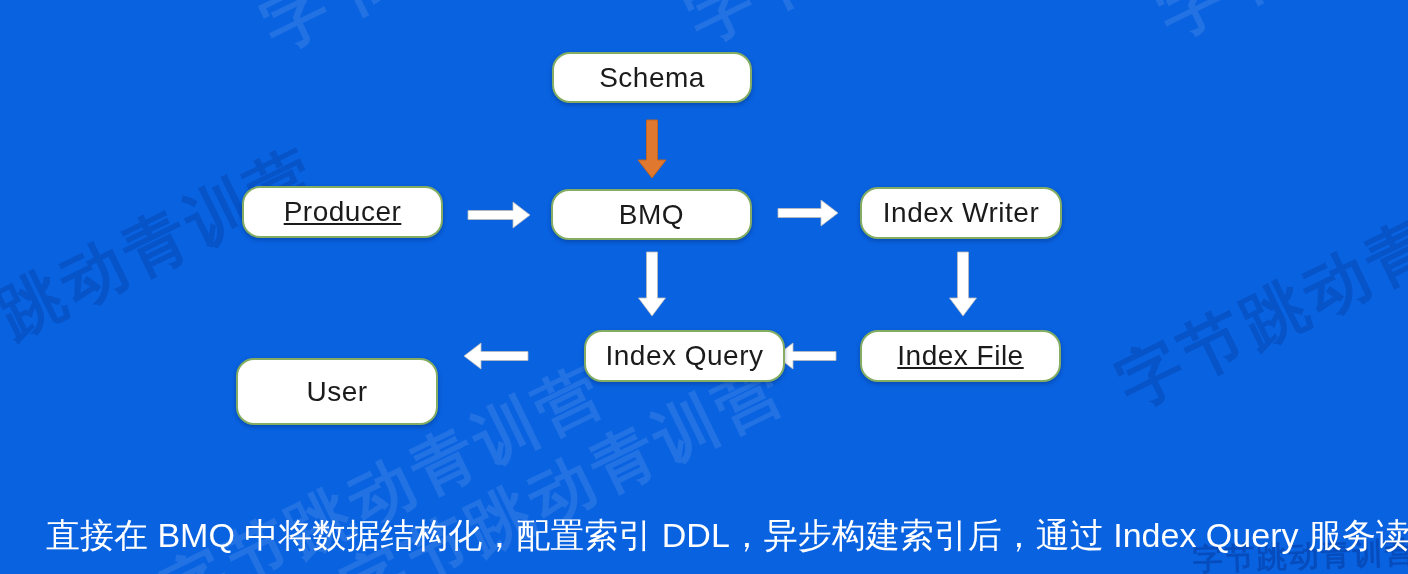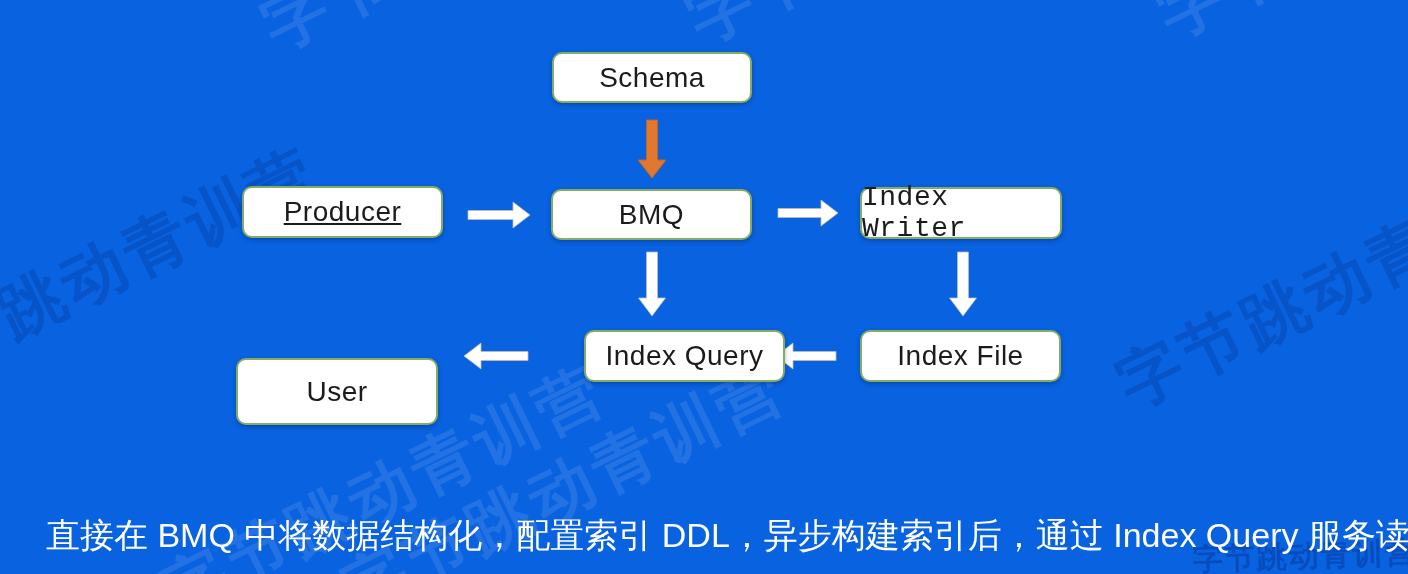--- a/index.html
+++ b/index.html
@@ -29,35 +29,35 @@
   .wm-l2{left:673px;top:-15px;}
   .wm-l3{left:1143px;top:-20px;}
   .wm-l4{left:148px;top:558px;}
   .wm-l5{left:328px;top:556px;}
   .wm-c{left:1192px;top:540px;font-size:30px;letter-spacing:2px;transform:rotate(-2deg);color:rgba(0,25,105,0.30);}
   
   .node{
     position:absolute;
     background:#ffffff;
     border:2px solid #84ad63;
-    border-radius:10px;
+    border-radius:18px;
     box-sizing:border-box;
     display:flex;align-items:center;justify-content:center;
     font-size:28px;
     color:#1b1b1b;
     box-shadow:0 2px 4px rgba(0,30,90,0.35);
     letter-spacing:0.5px;
   }
   .node-schema{left:552px;top:52px;width:200px;height:51px;}
   .node-producer{left:242px;top:186px;width:201px;height:52px;text-decoration:underline;}
   .node-bmq{left:551px;top:189px;width:201px;height:51px;text-align:right;}
-  .node-index-writer{left:860px;top:187px;width:202px;height:52px;font-family:Liberation Mono, monospace;}
+  .node-index-writer{left:860px;top:187px;width:202px;height:52px;}
   .node-user{left:236px;top:330px;width:202px;height:67px;margin-top:28px;}
   .node-index-query{left:584px;top:330px;width:201px;height:52px;}
-  .node-index-file{left:860px;top:330px;width:201px;height:52px;}
+  .node-index-file{left:860px;top:330px;width:201px;height:52px;text-decoration:underline;}
   
   .arrow-layer{position:absolute;left:0;top:0;width:1408px;height:574px;}
   
   .caption{
     position:absolute;
     left:46px;top:515px;
     width:1360px;
     font-size:34px;
     line-height:1.2;
     color:#ffffff;

